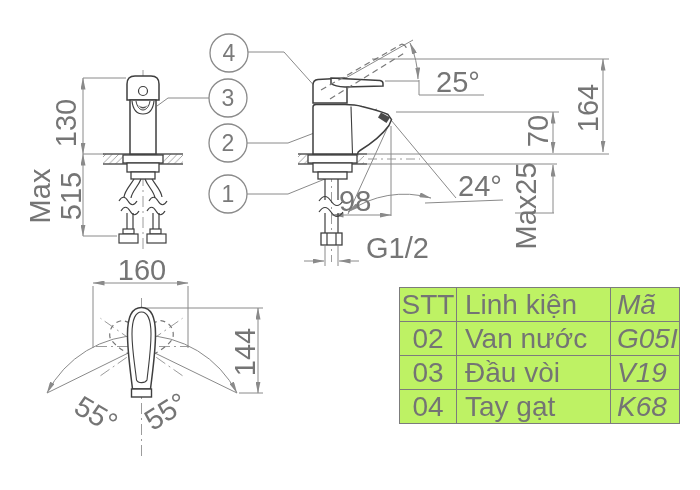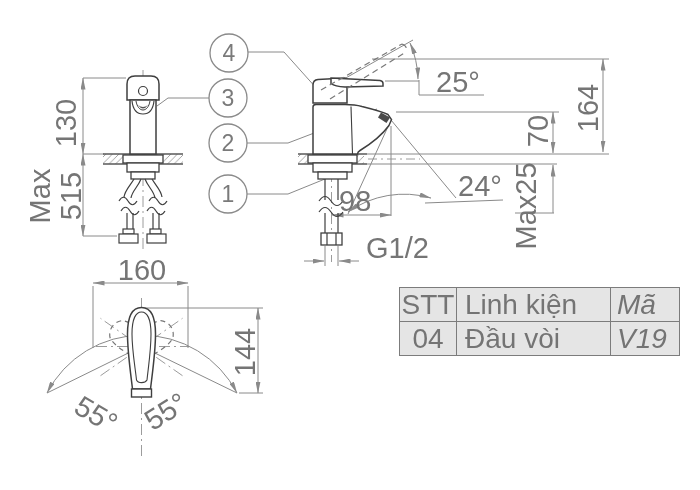--- a/index.html
+++ b/index.html
@@ -11,21 +11,21 @@
   svg text{
     fill:#757575;font-size:29px;font-family:"Liberation Sans",sans-serif;
   }
   .callout-num{font-size:23px;fill:#7a7a7a;}
   .parts-table{
     position:absolute;left:399px;top:287px;border-collapse:collapse;table-layout:fixed;
   }
   .parts-table td{
     border:1.5px solid #7c7c7c;color:#747474;font-size:28px;font-weight:400;
     height:33px;padding:0;line-height:1.05;white-space:nowrap;overflow:hidden;
-    background:#e5e5e5;vertical-align:middle;
+    background:#bef264;vertical-align:middle;
   }
   .col-stt{width:56px;text-align:center;}
   .col-part{width:145px;text-align:left;padding-left:8px !important;margin-left:48px;}
   .col-code{width:62px;text-align:left;padding-left:6px !important;font-style:italic;}
 </style>
 </head>
 <body>
 
 <svg width="700" height="490" viewBox="0 0 700 490">
   <defs>
@@ -218,18 +218,28 @@
 </svg>
 
 <table class="parts-table">
   <tbody>
       <tr>
     <td class="col-stt">STT</td>
     <td class="col-part">Linh kiện</td>
     <td class="col-code">Mã</td>
   </tr>
   <tr>
-    <td class="col-stt">04</td>
+    <td class="col-stt">02</td>
+    <td class="col-part">Van nước</td>
+    <td class="col-code">G05I</td>
+  </tr>
+  <tr>
+    <td class="col-stt">03</td>
     <td class="col-part">Đầu vòi</td>
     <td class="col-code">V19</td>
   </tr>
+  <tr>
+    <td class="col-stt">04</td>
+    <td class="col-part">Tay gạt</td>
+    <td class="col-code">K68</td>
+  </tr>
 </tbody>
   </table>
 
 </body></html>

